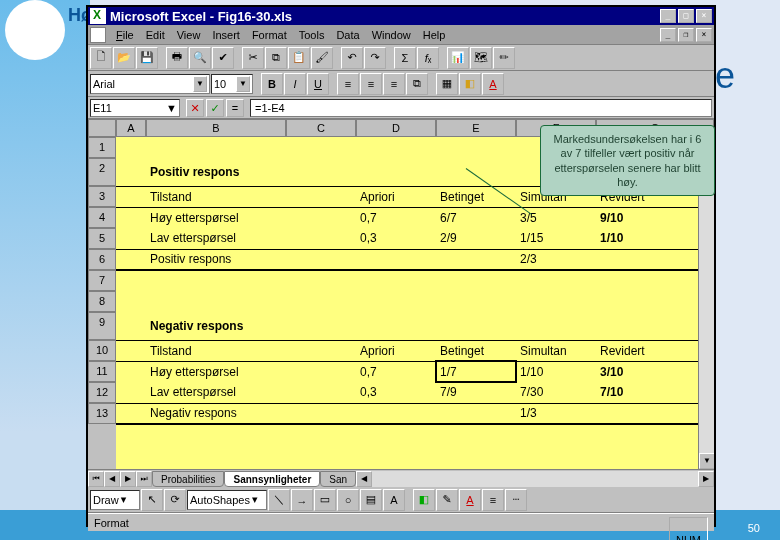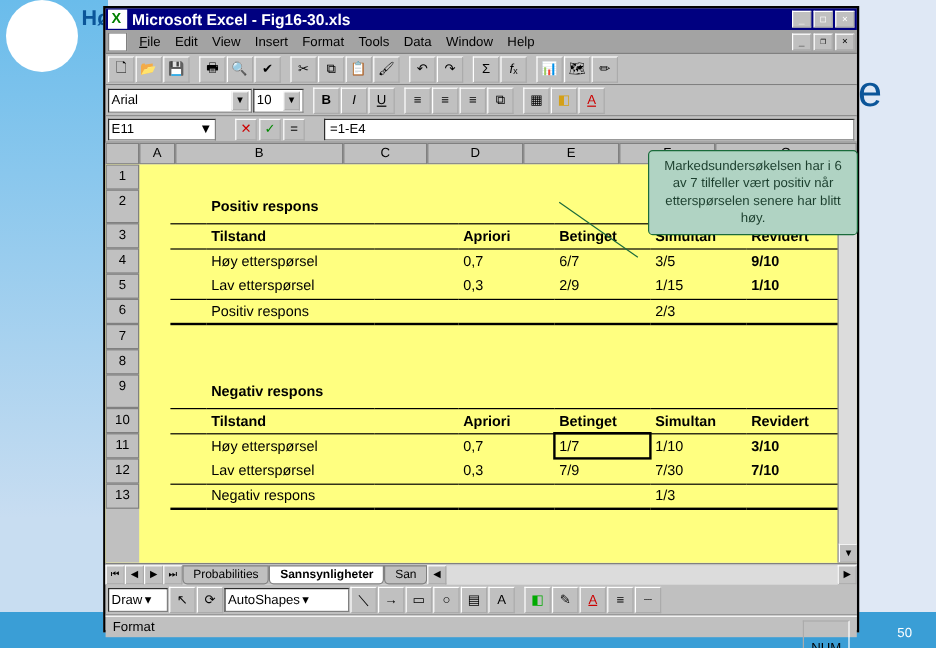--- a/index.html
+++ b/index.html
@@ -22,39 +22,39 @@
   .menubar .menu-item { padding: 2px 6px; cursor: pointer; }
   .menubar .menu-item u { text-decoration: underline; }
   .menubar .right-btns { margin-left: auto; display: flex; }
   .toolbar, .formatbar, .drawbar { height: 26px; background: #c0c0c0; display: flex; align-items: center; padding: 2px; gap: 1px; border-bottom: 1px solid #808080; }
   .tbtn { width: 22px; height: 22px; border: 1px outset #fff; background: #c0c0c0; display: flex; align-items: center; justify-content: center; font-size: 11px; cursor: pointer; }
   .tsep { width: 6px; }
   .combo { height: 20px; background: #fff; border: 1px inset #808080; display: flex; align-items: center; padding: 0 2px; font-size: 11px; }
   .combo .drop { width: 14px; height: 16px; background: #c0c0c0; border: 1px outset #fff; margin-left: auto; text-align: center; font-size: 8px; line-height: 14px; }
   .fmt-font { width: 120px; }
   .fmt-size { width: 42px; }
-  .formulabar { height: 22px; background: #c0c0c0; display: flex; align-items: center; padding: 2px; gap: 16px; border-bottom: 1px solid #808080; }
+  .formulabar { height: 22px; background: #c0c0c0; display: flex; align-items: center; padding: 2px; gap: 6px; border-bottom: 1px solid #808080; }
   .namebox { width: 90px; height: 18px; background: #fff; border: 1px inset #808080; padding: 0 2px; display: flex; align-items: center; }
   .fbtns { display: flex; gap: 2px; }
   .fbtn { width: 18px; height: 18px; border: 1px outset #fff; background: #c0c0c0; text-align: center; font-size: 11px; line-height: 16px; cursor: pointer; }
   .finput { flex: 1; height: 18px; background: #fff; border: 1px inset #808080; padding: 0 4px; display: flex; align-items: center; }
 
   .sheet-area { position: relative; background: #fff; height: 368px; display: flex; flex-direction: column; }
   .col-headers { display: flex; height: 18px; background: #c0c0c0; }
   .corner { width: 28px; border: 1px solid #808080; background: #c0c0c0; }
   .colh { flex: 1; border: 1px solid #808080; background: #c0c0c0; text-align: center; font-size: 11px; line-height: 16px; cursor: pointer; }
   .grid-body { flex: 1; display: flex; background: #ffff80; overflow: hidden; position: relative; }
   .row-headers { width: 28px; background: #c0c0c0; }
   .rowh { height: 21px; border: 1px solid #808080; text-align: center; font-size: 11px; line-height: 19px; cursor: pointer; }
   .rowh.sel { font-weight: normal; }
-  .cells { flex: 1; position: relative; margin-left: 26px; }
+  .cells { flex: 1; position: relative; }
   .cells table { width: 100%; border-collapse: collapse; table-layout: fixed; }
   .cells td { height: 21px; font-size: 12px; padding: 0 4px; font-family: Arial; vertical-align: middle; }
   .section-head { font-size: 18px; font-weight: bold; font-family: Arial; }
-  .th-row td { font-weight: bold; border-top: 1px solid #000; border-bottom: 1px solid #000; }
+  .th-row td { font-weight: normal; border-top: 1px solid #000; border-bottom: 1px solid #000; }
   .num { text-align: left; }
   .sum-row td { border-top: 1px solid #000; border-bottom: 2px solid #000; }
   .bold { font-weight: bold; }
   .sel-cell { outline: 2px solid #000; outline-offset: -1px; }
   .vscroll { width: 16px; background: #c0c0c0; border-left: 1px solid #808080; display: flex; flex-direction: column; }
   .sbtn { width: 16px; height: 16px; background: #c0c0c0; border: 1px outset #fff; text-align: center; font-size: 8px; line-height: 13px; cursor: pointer; }
   .strack { flex: 1; background: #dcdcdc; position: relative; }
   .thumb { position: absolute; left: 0; width: 14px; background: #c0c0c0; border: 1px outset #fff; }
 
   .sheet-tabs { height: 18px; background: #c0c0c0; display: flex; align-items: center; border-top: 1px solid #808080; }
@@ -353,21 +353,21 @@
     </div>
   </div>
 
   <div class="drawbar">
     <div class="combo" style="width:50px">
         <span>Draw</span>
         <span style="margin-left:2px">▾</span>
       </div>
     <div class="tbtn">↖</div>
     <div class="tbtn">⟳</div>
-    <div class="combo" style="width:104px">
+    <div class="combo" style="width:80px">
         <span>AutoShapes</span>
         <span style="margin-left:2px">▾</span>
       </div>
     <div class="tbtn">＼</div>
     <div class="tbtn">→</div>
     <div class="tbtn">▭</div>
     <div class="tbtn">○</div>
     <div class="tbtn">▤</div>
     <div class="tbtn">A</div>
     <div class="tsep"></div>

